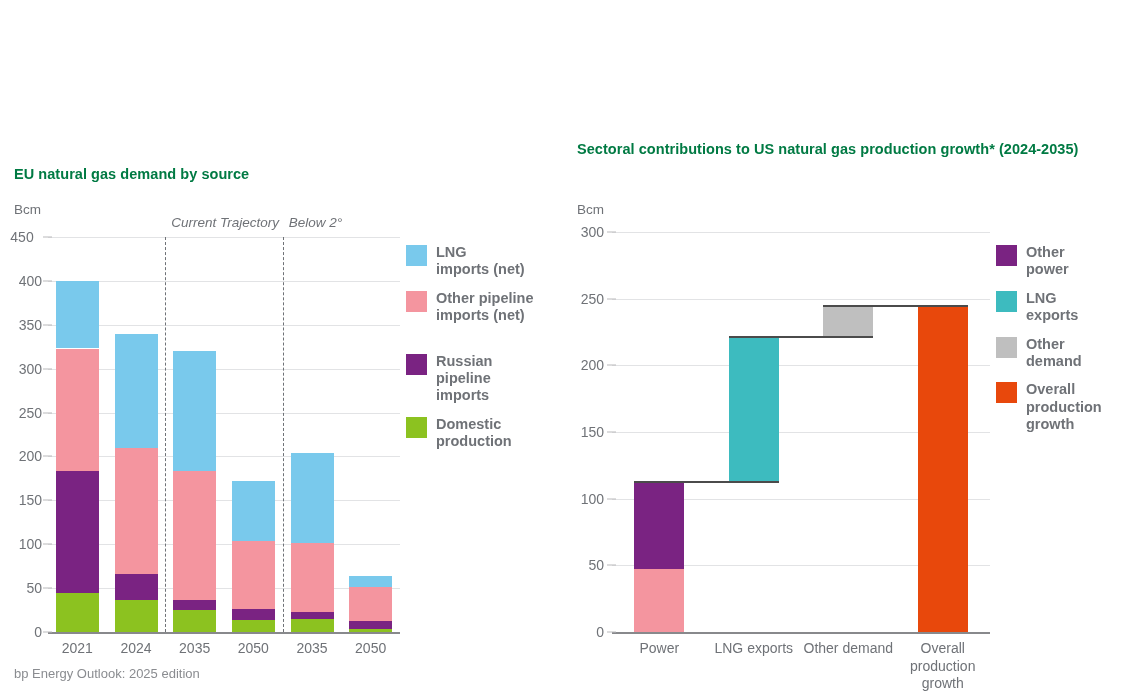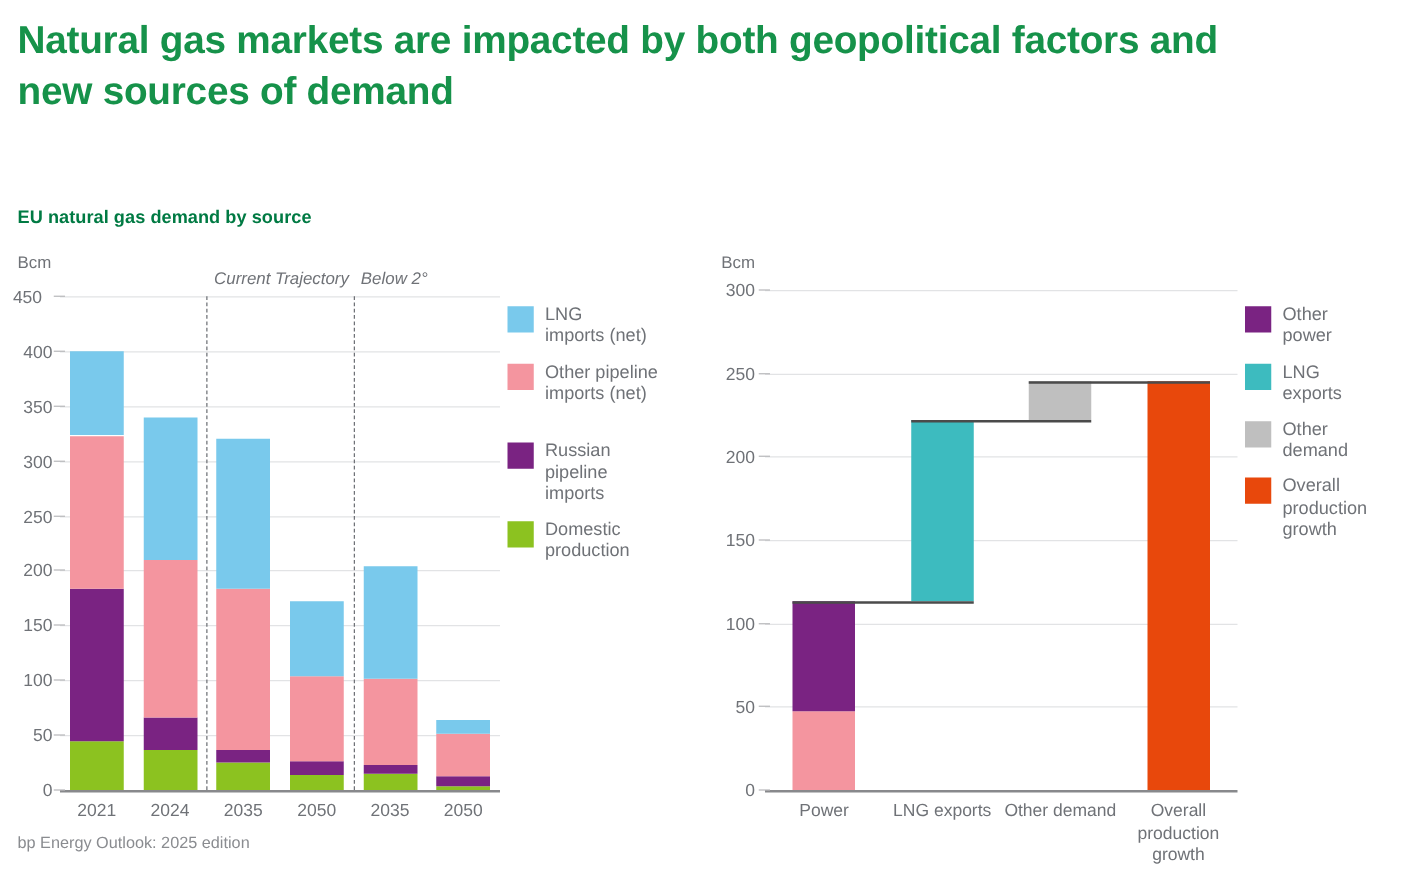--- a/index.html
+++ b/index.html
@@ -44,38 +44,37 @@
     line-height:1.25;
   }
 
   .vdivider{position:absolute;width:0;border-left:1.4px dashed #6f7277;}
   .scenario-label{
     position:absolute;color:#6f7277;font-size:13.5px;font-style:italic;
     white-space:nowrap;
   }
 
   
-  .legend{position:absolute;}
+  .legend{position:absolute;font-weight:bold;}
   .legend-item{position:relative;display:flex;align-items:flex-start;margin-bottom:9px;}
   .swatch{width:21px;height:21px;flex:0 0 21px;margin-right:9px;margin-top:1px;}
   .legend-label{color:#6f7277;font-size:14.5px;line-height:1.2;white-space:pre-line;}
 
   .source{
     position:absolute;left:14px;top:666px;
     color:#8a8c90;font-size:13px;
   }
 
   .connector{position:absolute;height:1.8px;background:#4b4b4b;}
 </style>
 </head>
 <body>
 
 <div id="root">
 
-  <div class="headline">Natural gas markets are impacted by both geopolitical factors and new sources of demand</div>
 
   <div class="panel" style="left:14px;top:165px;width:540px;height:500px;">
     <div class="panel-title" style="position:absolute;left:0;top:0;width:400px;">EU natural gas demand by source</div>
     <div class="axis-unit" style="position:absolute;left:0;top:37px;">Bcm</div>
   </div>
 
   <div class="plot" id="left-plot" style="left:48px;top:237px;width:352px;height:395px;">
       <div class="gridline zero" style="top:395.0px;width:352px;"></div>
       <div class="ytick" style="top:395.0px;left:-46px;width:40px;">0</div>
       <div class="ytick-dash" style="top:395.0px;left:-5px;"></div>
@@ -148,20 +147,21 @@
         <div class="seg" style="background:#79c9ec;bottom:44.77px;height:11.41px;"></div>
       </div>
       <div class="xlabel" style="left:293.3px;width:58.7px;top:403px;">2050</div>
       <div class="vdivider" style="left:117.3px;top:0px;height:395px;"></div>
       <div class="vdivider" style="left:234.7px;top:0px;height:395px;"></div>
       <div class="scenario-label" style="left:123.3px;top:-22px;">Current Trajectory</div>
       <div class="scenario-label" style="left:240.7px;top:-22px;">Below 2°</div>
     </div>
 
   <div class="panel" style="left:577px;top:140px;width:540px;height:520px;">
+    <div class="panel-title" style="position:absolute;left:0;top:0;width:525px;">Sectoral contributions to US natural gas production growth* (2024-2035)</div>
     <div class="axis-unit" style="position:absolute;left:0;top:62px;">Bcm</div>
   </div>
 
   <div class="plot" id="right-plot" style="left:612px;top:232px;width:378px;height:400px;">
       <div class="gridline zero" style="top:400.0px;width:378px;"></div>
       <div class="ytick" style="top:400.0px;left:-48px;width:40px;">0</div>
       <div class="ytick-dash" style="top:400.0px;left:-5px;"></div>
       <div class="gridline" style="top:333.3px;width:378px;"></div>
       <div class="ytick" style="top:333.3px;left:-48px;width:40px;">50</div>
       <div class="ytick-dash" style="top:333.3px;left:-5px;"></div>

